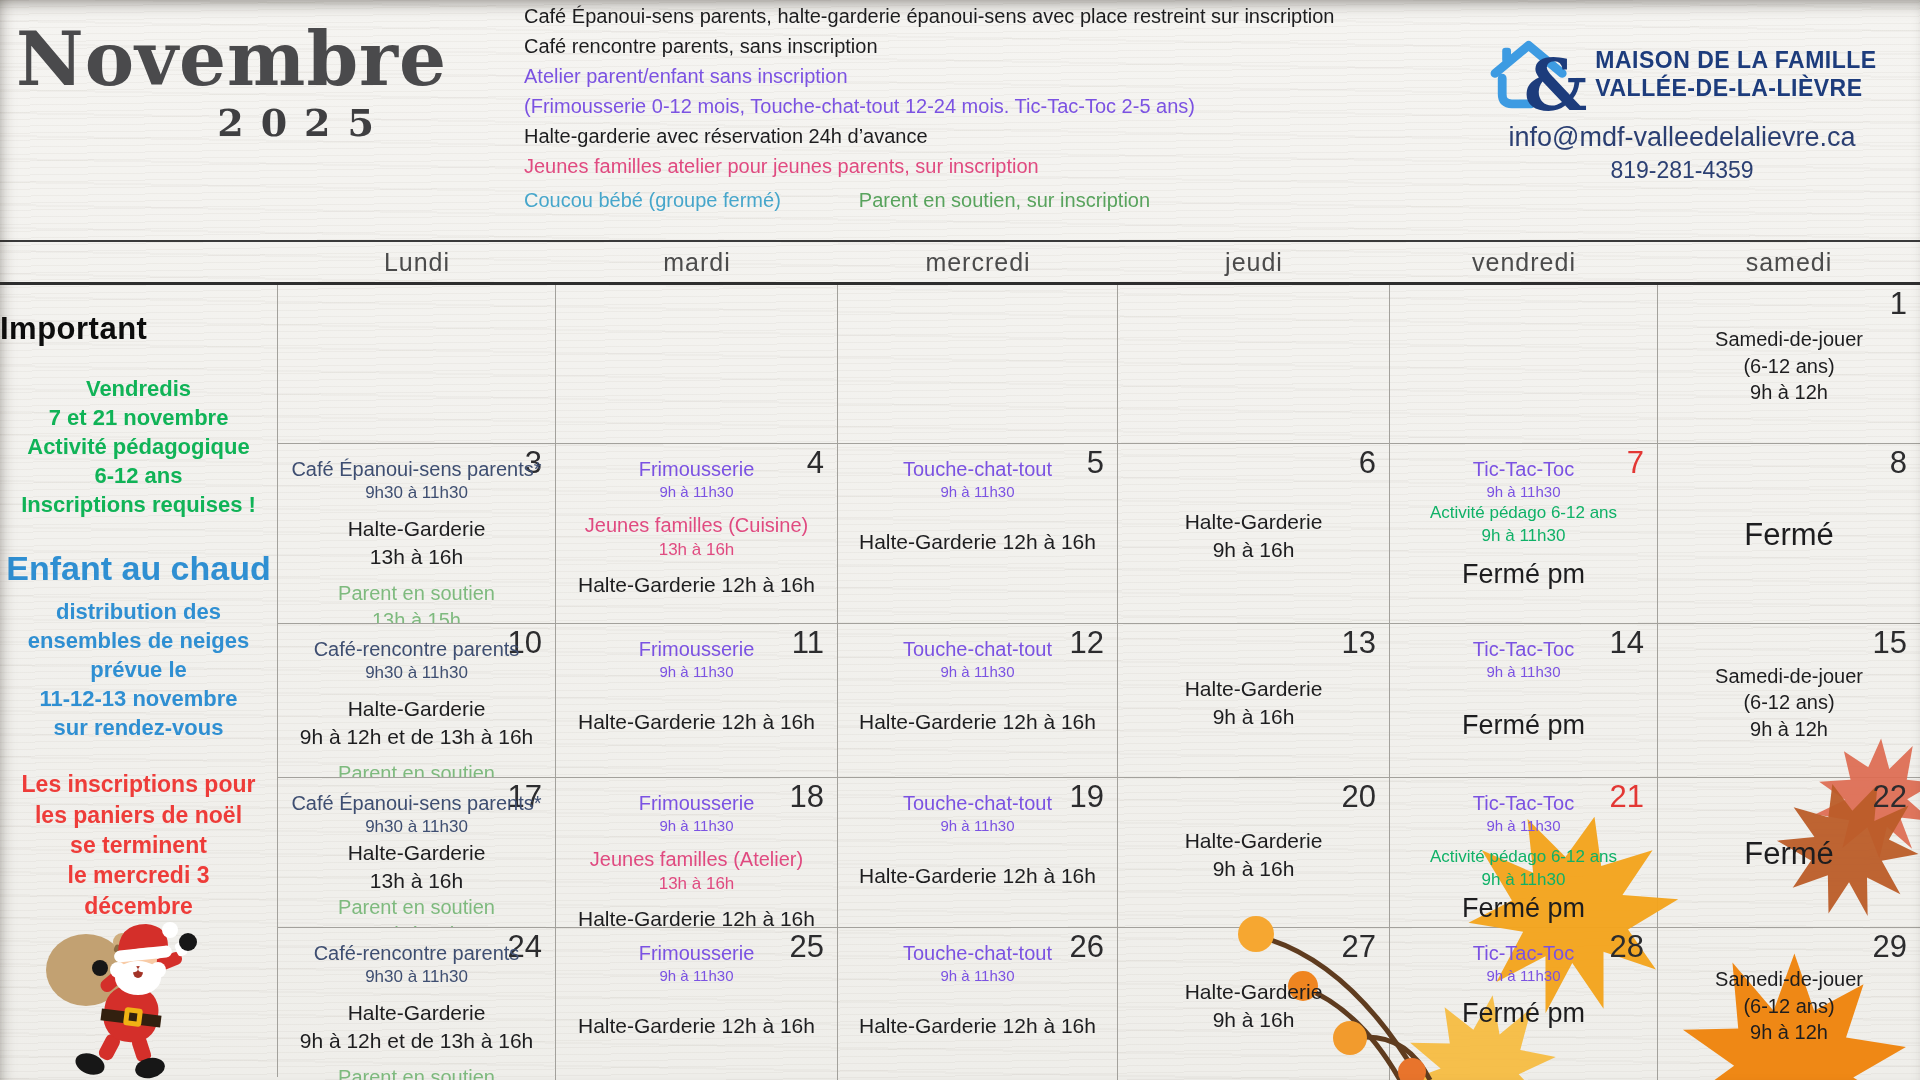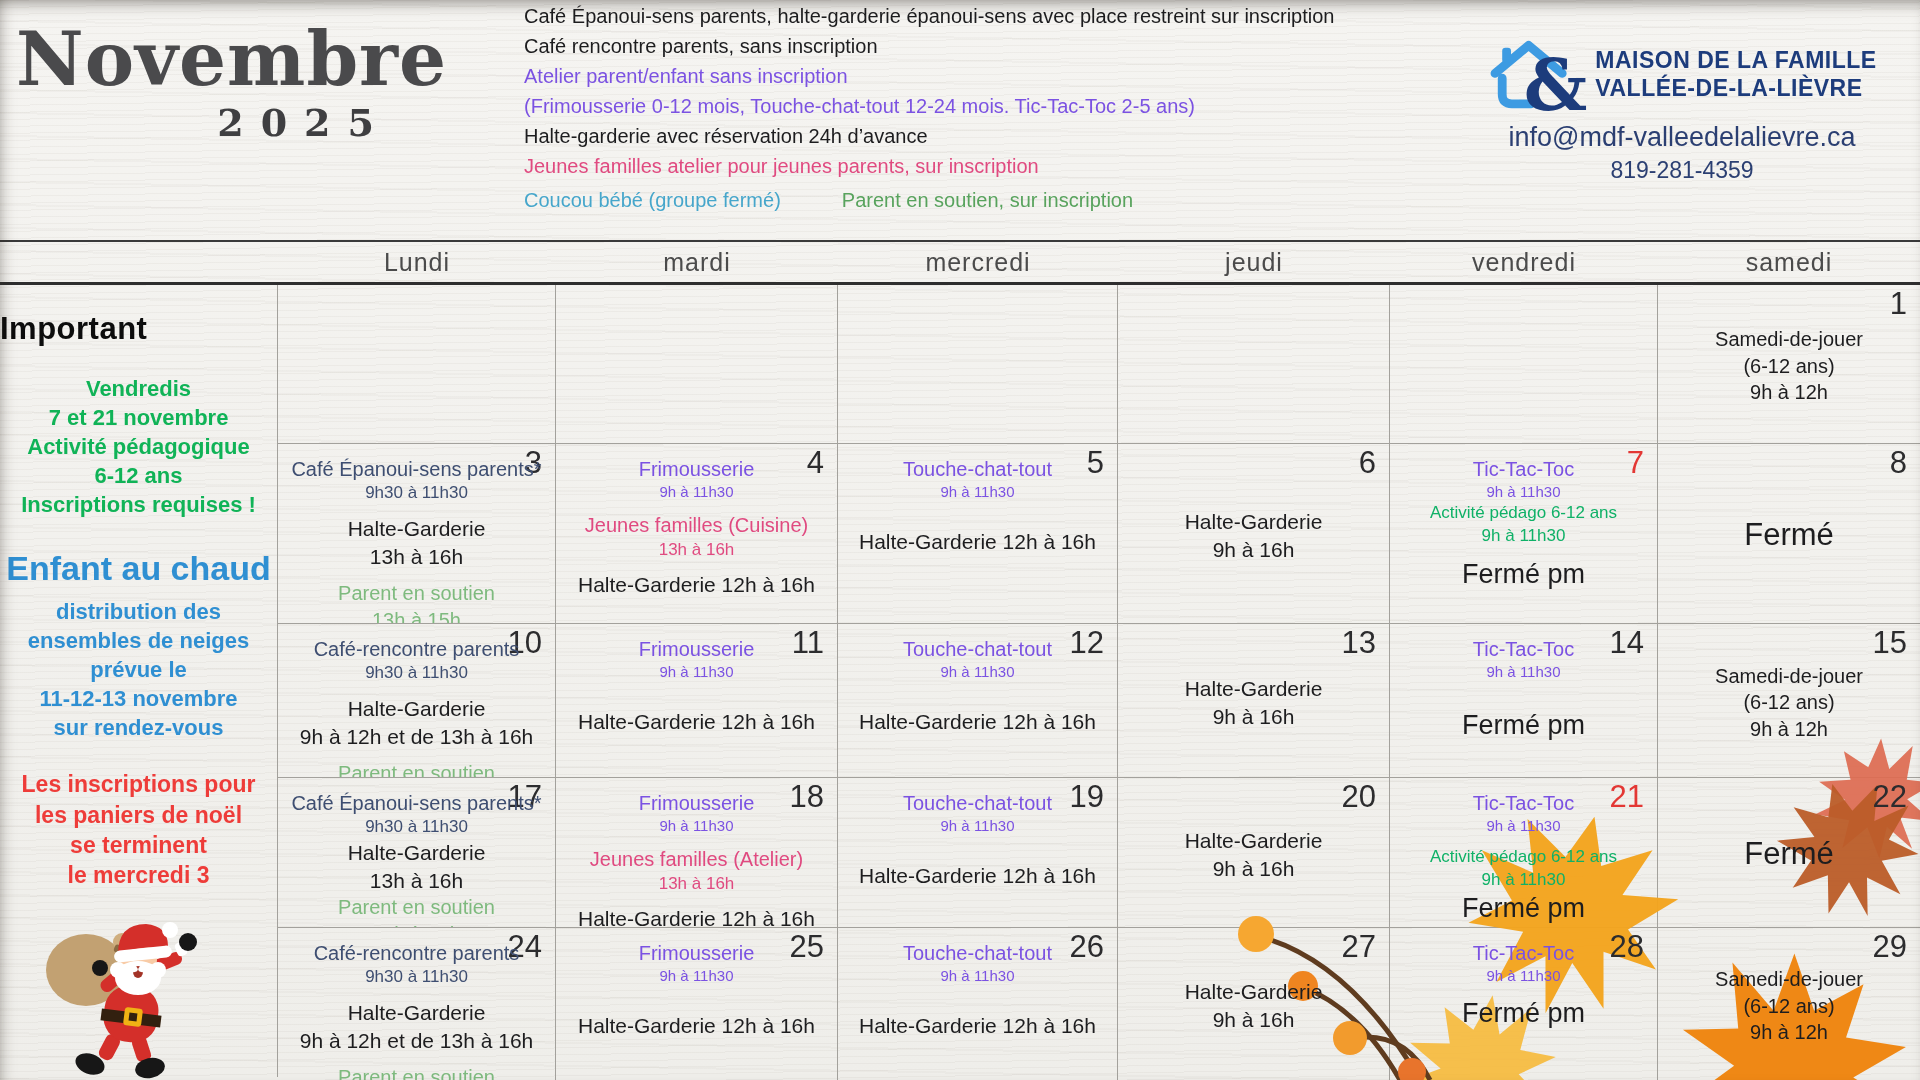--- a/index.html
+++ b/index.html
@@ -20,21 +20,21 @@
 
   
   .hdr { position:relative; height:240px; z-index:5; }
   .title { position:absolute; left:16px; top:22px; width:470px;font-weight:bold; }
   .month { font-family:"DejaVu Serif", serif; font-size:74px; color:#4a4a4c; line-height:1; letter-spacing:1px; }
   .year  { font-family:"DejaVu Serif", serif; font-size:38px; color:#3f3f41; letter-spacing:17px; text-align:right; padding-right:95px; margin-top:4px; }
 
   .legend { position:absolute; left:524px; top:6px; width:920px; }
   .legend-line { font-size:20px; line-height:1.0; margin-bottom:10px; white-space:nowrap; }
   .legend-line:last-child { margin-top:14px; }
-  .lp-right { margin-left:61px;text-align:center; }
+  .lp-right { margin-left:78px;text-align:center; }
 
   .org { position:absolute; right:18px; top:30px; width:440px; text-align:center; }
   .org-top { display:flex; align-items:center; justify-content:center; gap:4px; }
   .org-name { text-align:left; font-weight:bold; font-size:23px; color:#1d3c7c; letter-spacing:.5px; line-height:1.2; }
   .org-email { font-size:27px; color:#2b3f72; margin-top:2px; }
   .org-phone { font-size:23px; color:#2b3f72; margin-top:4px; }
 
   
   .cal-wrap { position:relative; }
   .dh-band { height:45px; border-top:2px solid #3a3a3a; border-bottom:3px solid #2e2e2e; }
@@ -139,20 +139,21 @@
               <div class="sb-line">ensembles de neiges</div>
               <div class="sb-line">prévue le</div>
               <div class="sb-line">11-12-13 novembre</div>
               <div class="sb-line">sur rendez-vous</div>
             </div>
             <div class="sb-block sb-red">
               <div class="sb-line">Les inscriptions pour</div>
               <div class="sb-line">les paniers de noël</div>
               <div class="sb-line">se terminent</div>
               <div class="sb-line">le mercredi 3</div>
+              <div class="sb-line">décembre</div>
             </div>
           </div>
       </aside>
       <div class="grid">
           <div class="cal-row" style="height: 159px;">
             <div class="cal-cell"></div>
             <div class="cal-cell"></div>
             <div class="cal-cell"></div>
             <div class="cal-cell"></div>
             <div class="cal-cell"></div>

